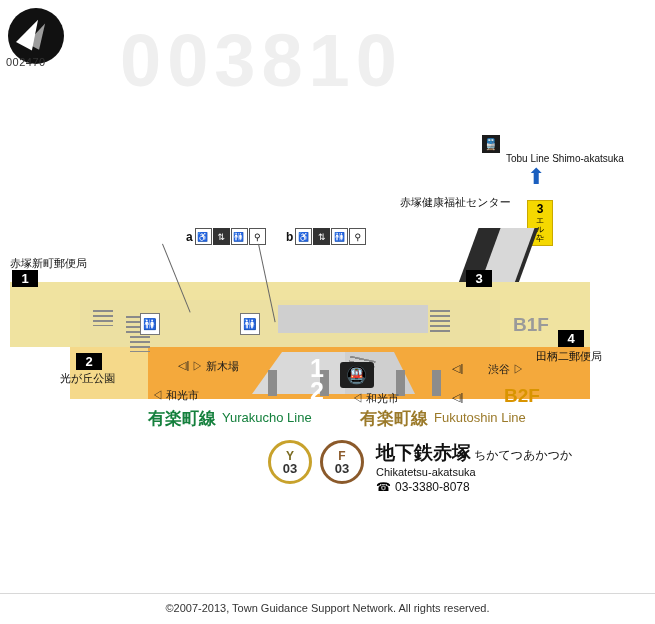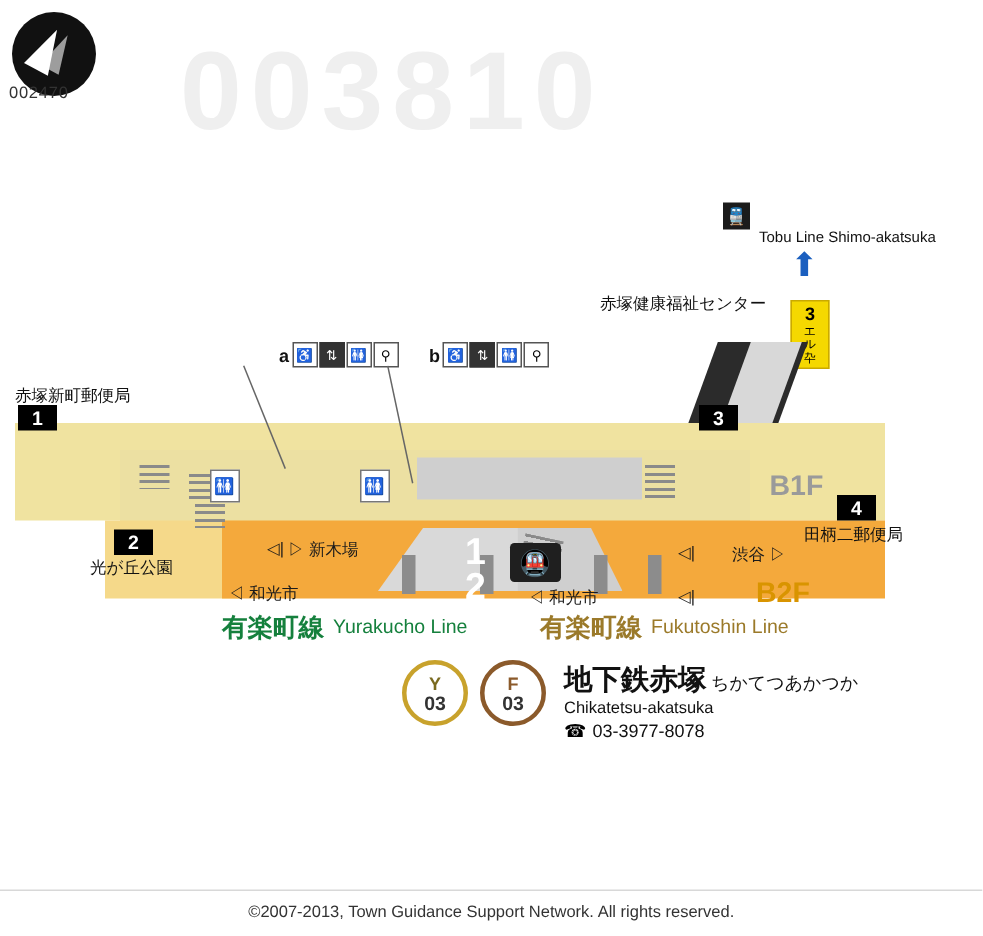--- a/index.html
+++ b/index.html
@@ -429,21 +429,21 @@
     </div>
 
     <div style="margin-left:4px;">
       <div style="display:flex; align-items:baseline; gap:3px;">
         <div class="st-jp">地下鉄赤塚</div>
         <div class="st-kana">ちかてつあかつか</div>
       </div>
       <div class="st-en">Chikatetsu-akatsuka</div>
       <div style="display:flex; align-items:center; gap:4px; margin-top:2px;">
         <span style="font-size:12px;">☎</span>
-        <span class="st-tel">03-3977-8078</span>
+        <span class="st-tel">03-3380-8078</span>
       </div>
     </div>
   </div>
 
   <div class="abs rule"></div>
   <div class="abs footer">©2007-2013, Town Guidance Support Network. All rights reserved.</div>
 
 </div>
 
 </body></html>

